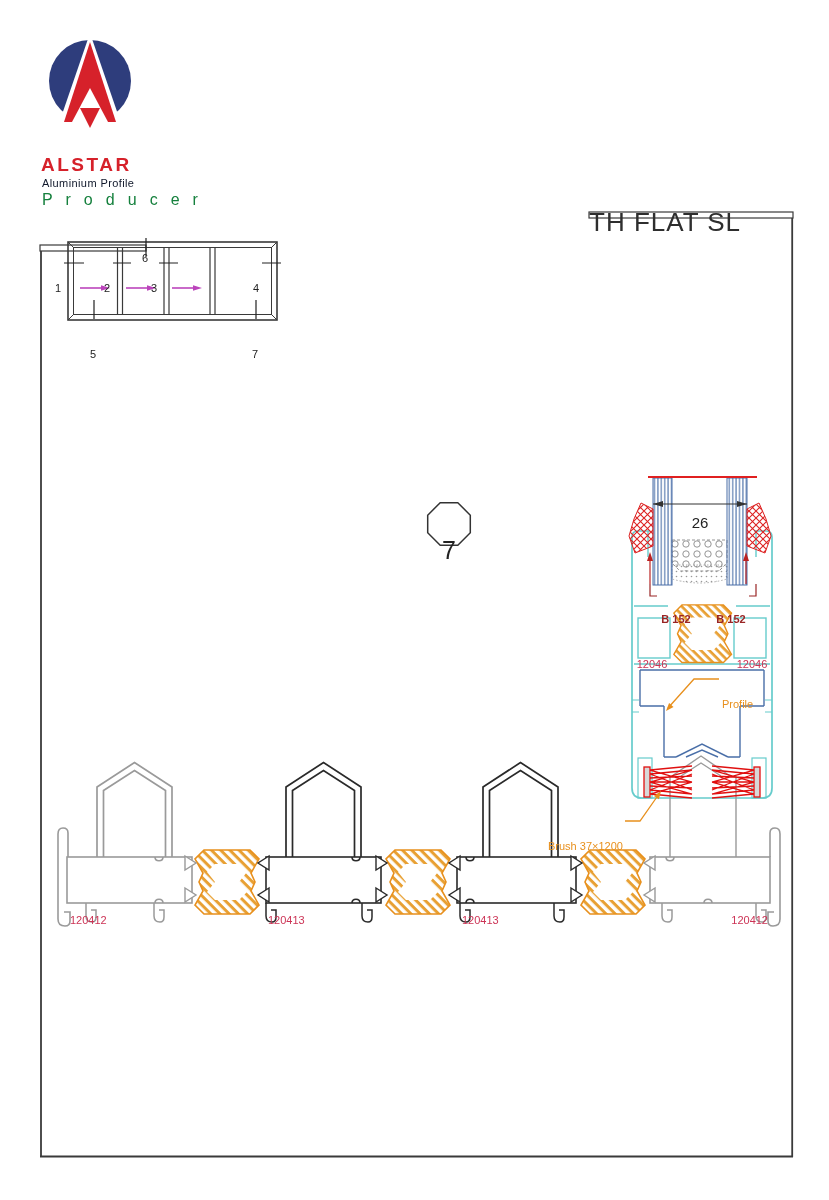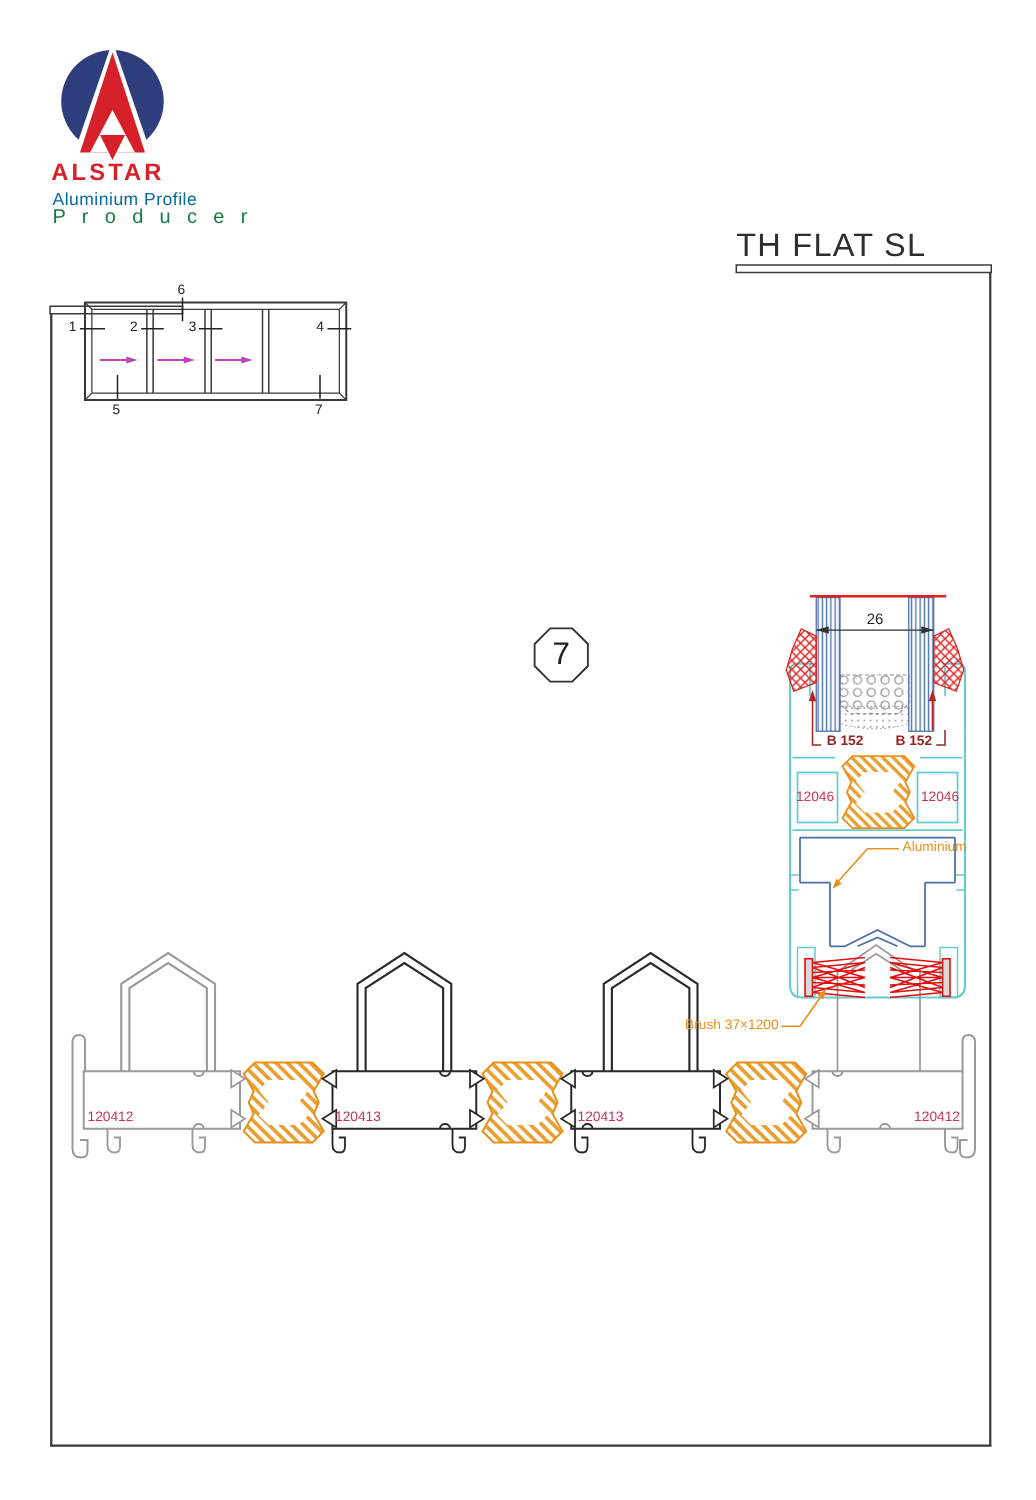--- a/index.html
+++ b/index.html
@@ -1,31 +1,31 @@
 <!DOCTYPE html>
 <html><head>
 <meta charset="utf-8">
 <style>
   html,body{margin:0;padding:0;background:#fff;}
   .page{position:relative;width:829px;height:1200px;background:#ffffff;
         font-family:"Liberation Sans",sans-serif;overflow:hidden;}
   svg.art{position:absolute;left:0;top:0;}
-  .lbl{position:absolute;font-size:11px;color:#333;white-space:nowrap;line-height:1;}
+  .lbl{position:absolute;font-size:11px;color:#333;white-space:nowrap;line-height:1;margin-top:26px;}
   .c{transform:translateX(-50%);}
   .cc{transform:translate(-50%,-50%);}
   .crimson{color:#cc3355;}
   .maroon{color:#992525;font-weight:bold;text-align:right;}
   .orange{color:#e8901d;}
   .brand-name{font-size:19px;font-weight:bold;letter-spacing:2.5px;color:#d6212a;}
-  .brand-line{font-size:14px;color:#0369a1;letter-spacing:.4px;}
+  .brand-line{font-size:11px;color:#0f172a;letter-spacing:.4px;}
   .brand-line2{font-size:16px;color:#15803d;letter-spacing:4.3px;}
   .title{font-size:26px;color:#2e2e2e;letter-spacing:1px;}
   .num{font-size:11px;color:#222;}
   .callout{font-size:25px;color:#222;}
-  .dim{font-size:12px;color:#222;}
+  .dim{font-size:15px;color:#222;}
 </style>
 </head>
 <body>
 
 <div class="page">
 
 <svg class="art" width="829" height="1200" viewBox="0 0 829 1200">
   <defs>
     <pattern id="vst" width="3.4" height="4" patternUnits="userSpaceOnUse">
       <path d="M1.7,0 V4" stroke="#4a6fa8" stroke-width="1.1"></path>
@@ -240,21 +240,21 @@
 <div class="lbl num" style="left:142px;top:227px;">6</div>
 <div class="lbl num" style="left:252px;top:323px;">7</div>
 
 <div class="lbl callout cc" style="left:449px;top:524px;">7</div>
 
 <div class="lbl dim c" style="left:700px;top:489px;">26</div>
 <div class="lbl maroon c" style="left:676px;top:588px;">B 152</div>
 <div class="lbl maroon c" style="left:731px;top:588px;">B 152</div>
 <div class="lbl crimson c" style="left:652px;top:633px;">12046</div>
 <div class="lbl crimson c" style="left:752px;top:633px;">12046</div>
-<div class="lbl orange" style="left:722px;top:673px;">Aluminium</div>
+<div class="lbl orange" style="left:722px;top:673px;">Profile</div>
 <div class="lbl orange" style="left:548px;top:815px;">Brush 37×1200</div>
 
 <div class="lbl crimson" style="left:70px;top:889px;">120412</div>
 <div class="lbl crimson" style="left:268px;top:889px;">120413</div>
 <div class="lbl crimson" style="left:462px;top:889px;">120413</div>
 <div class="lbl crimson" style="right:61px;top:889px;left:auto;">120412</div>
 
 </div>
 
 </body></html>

